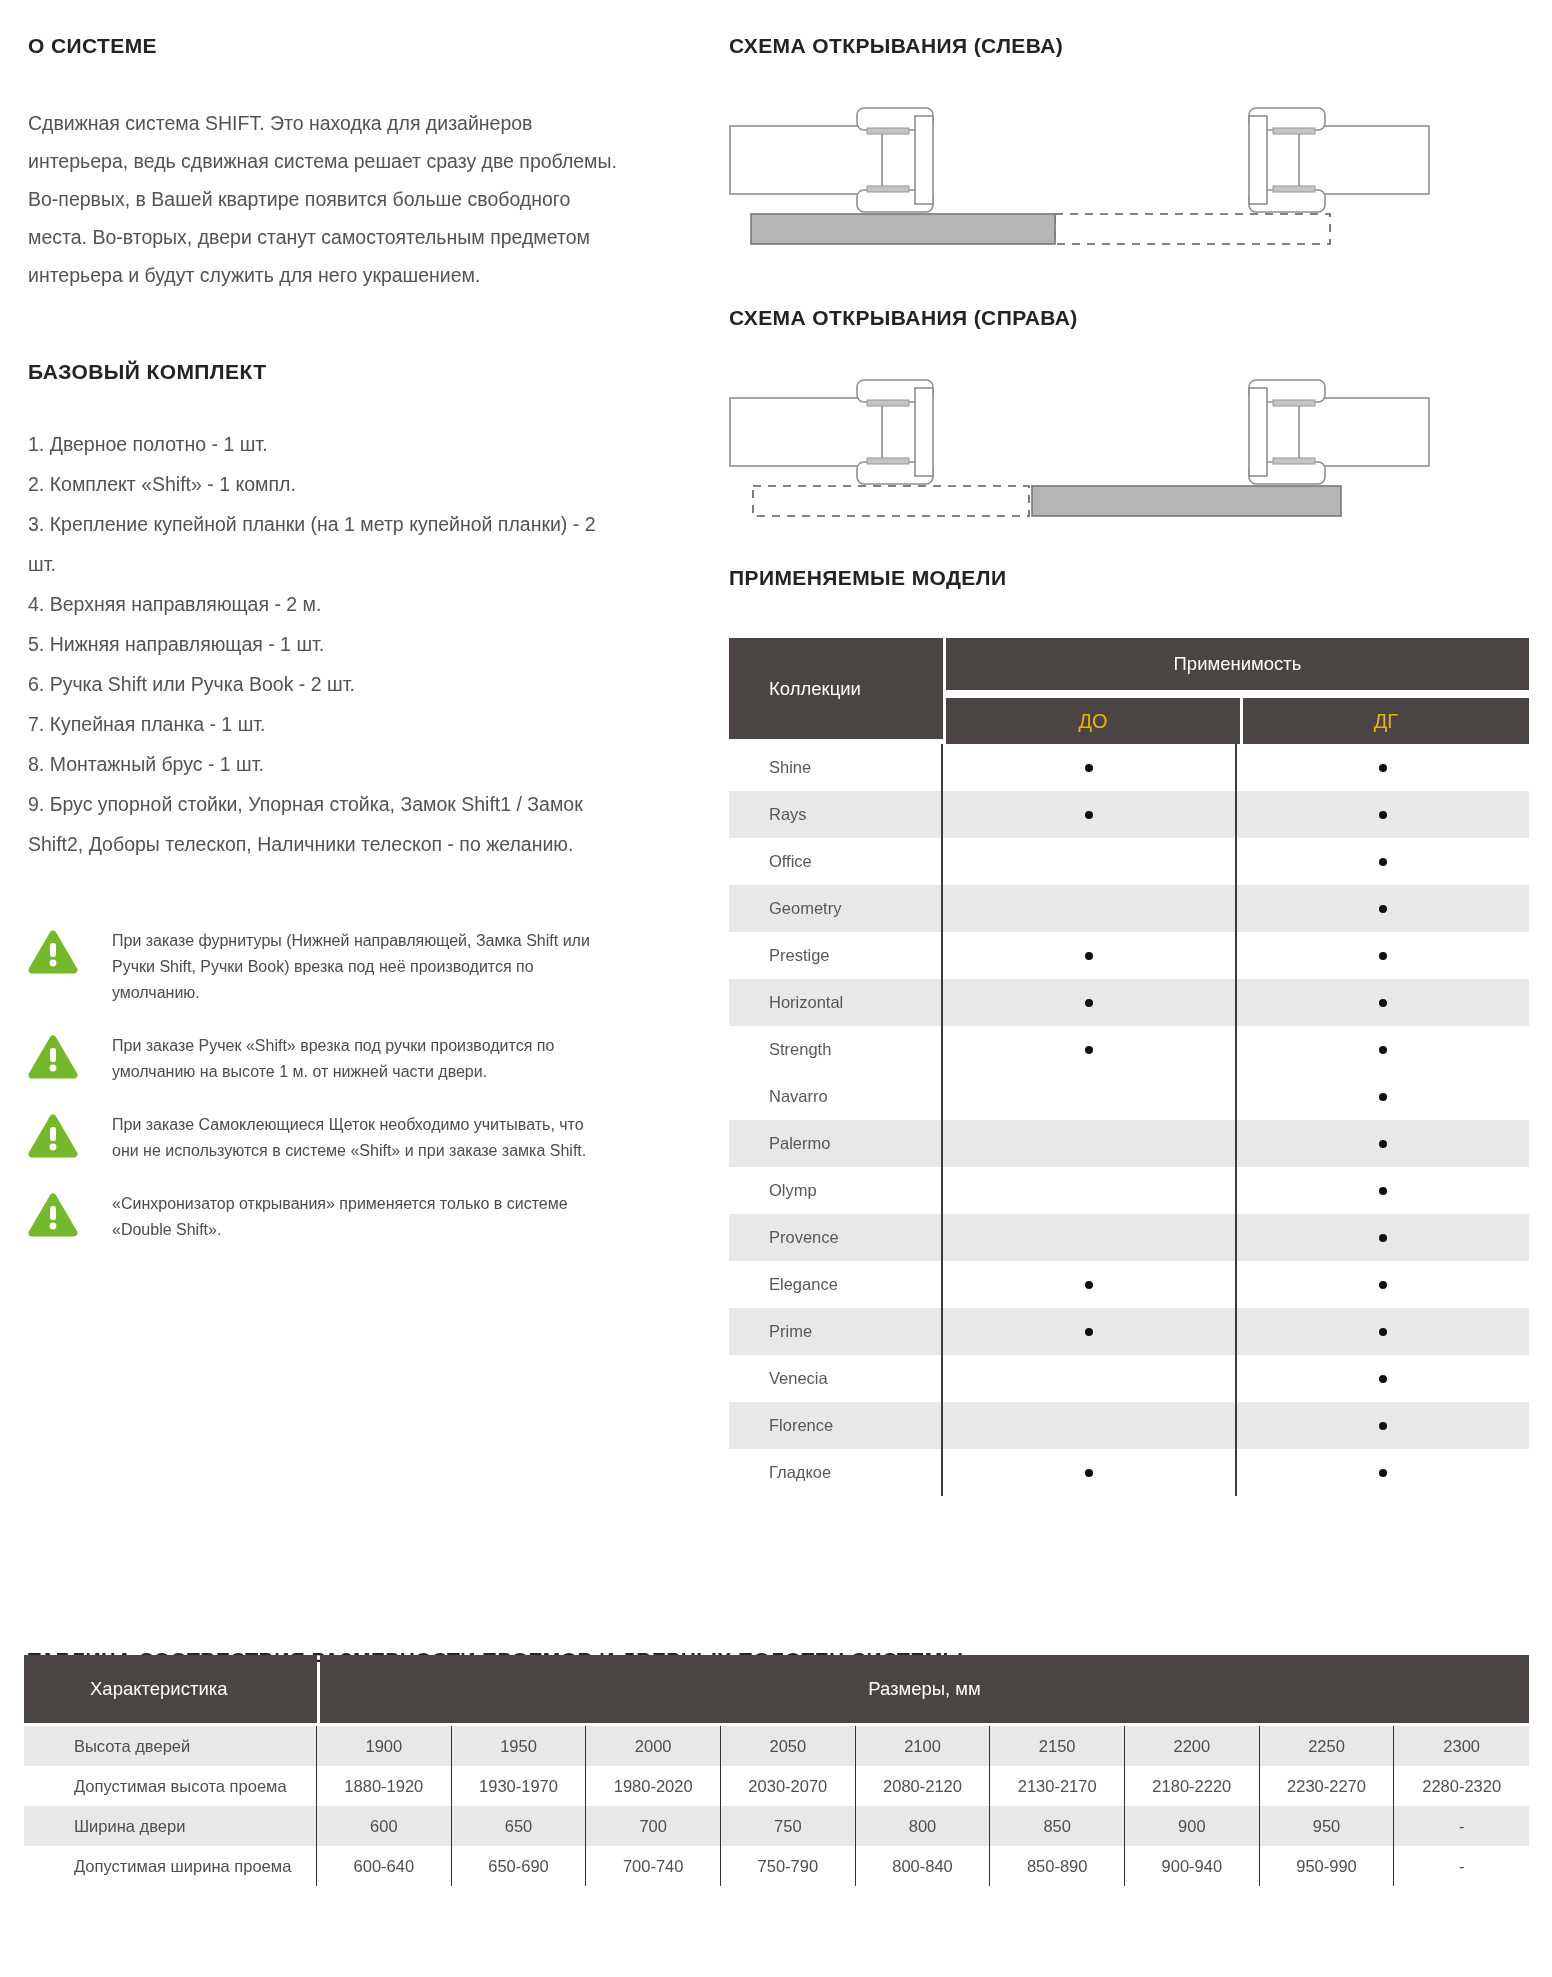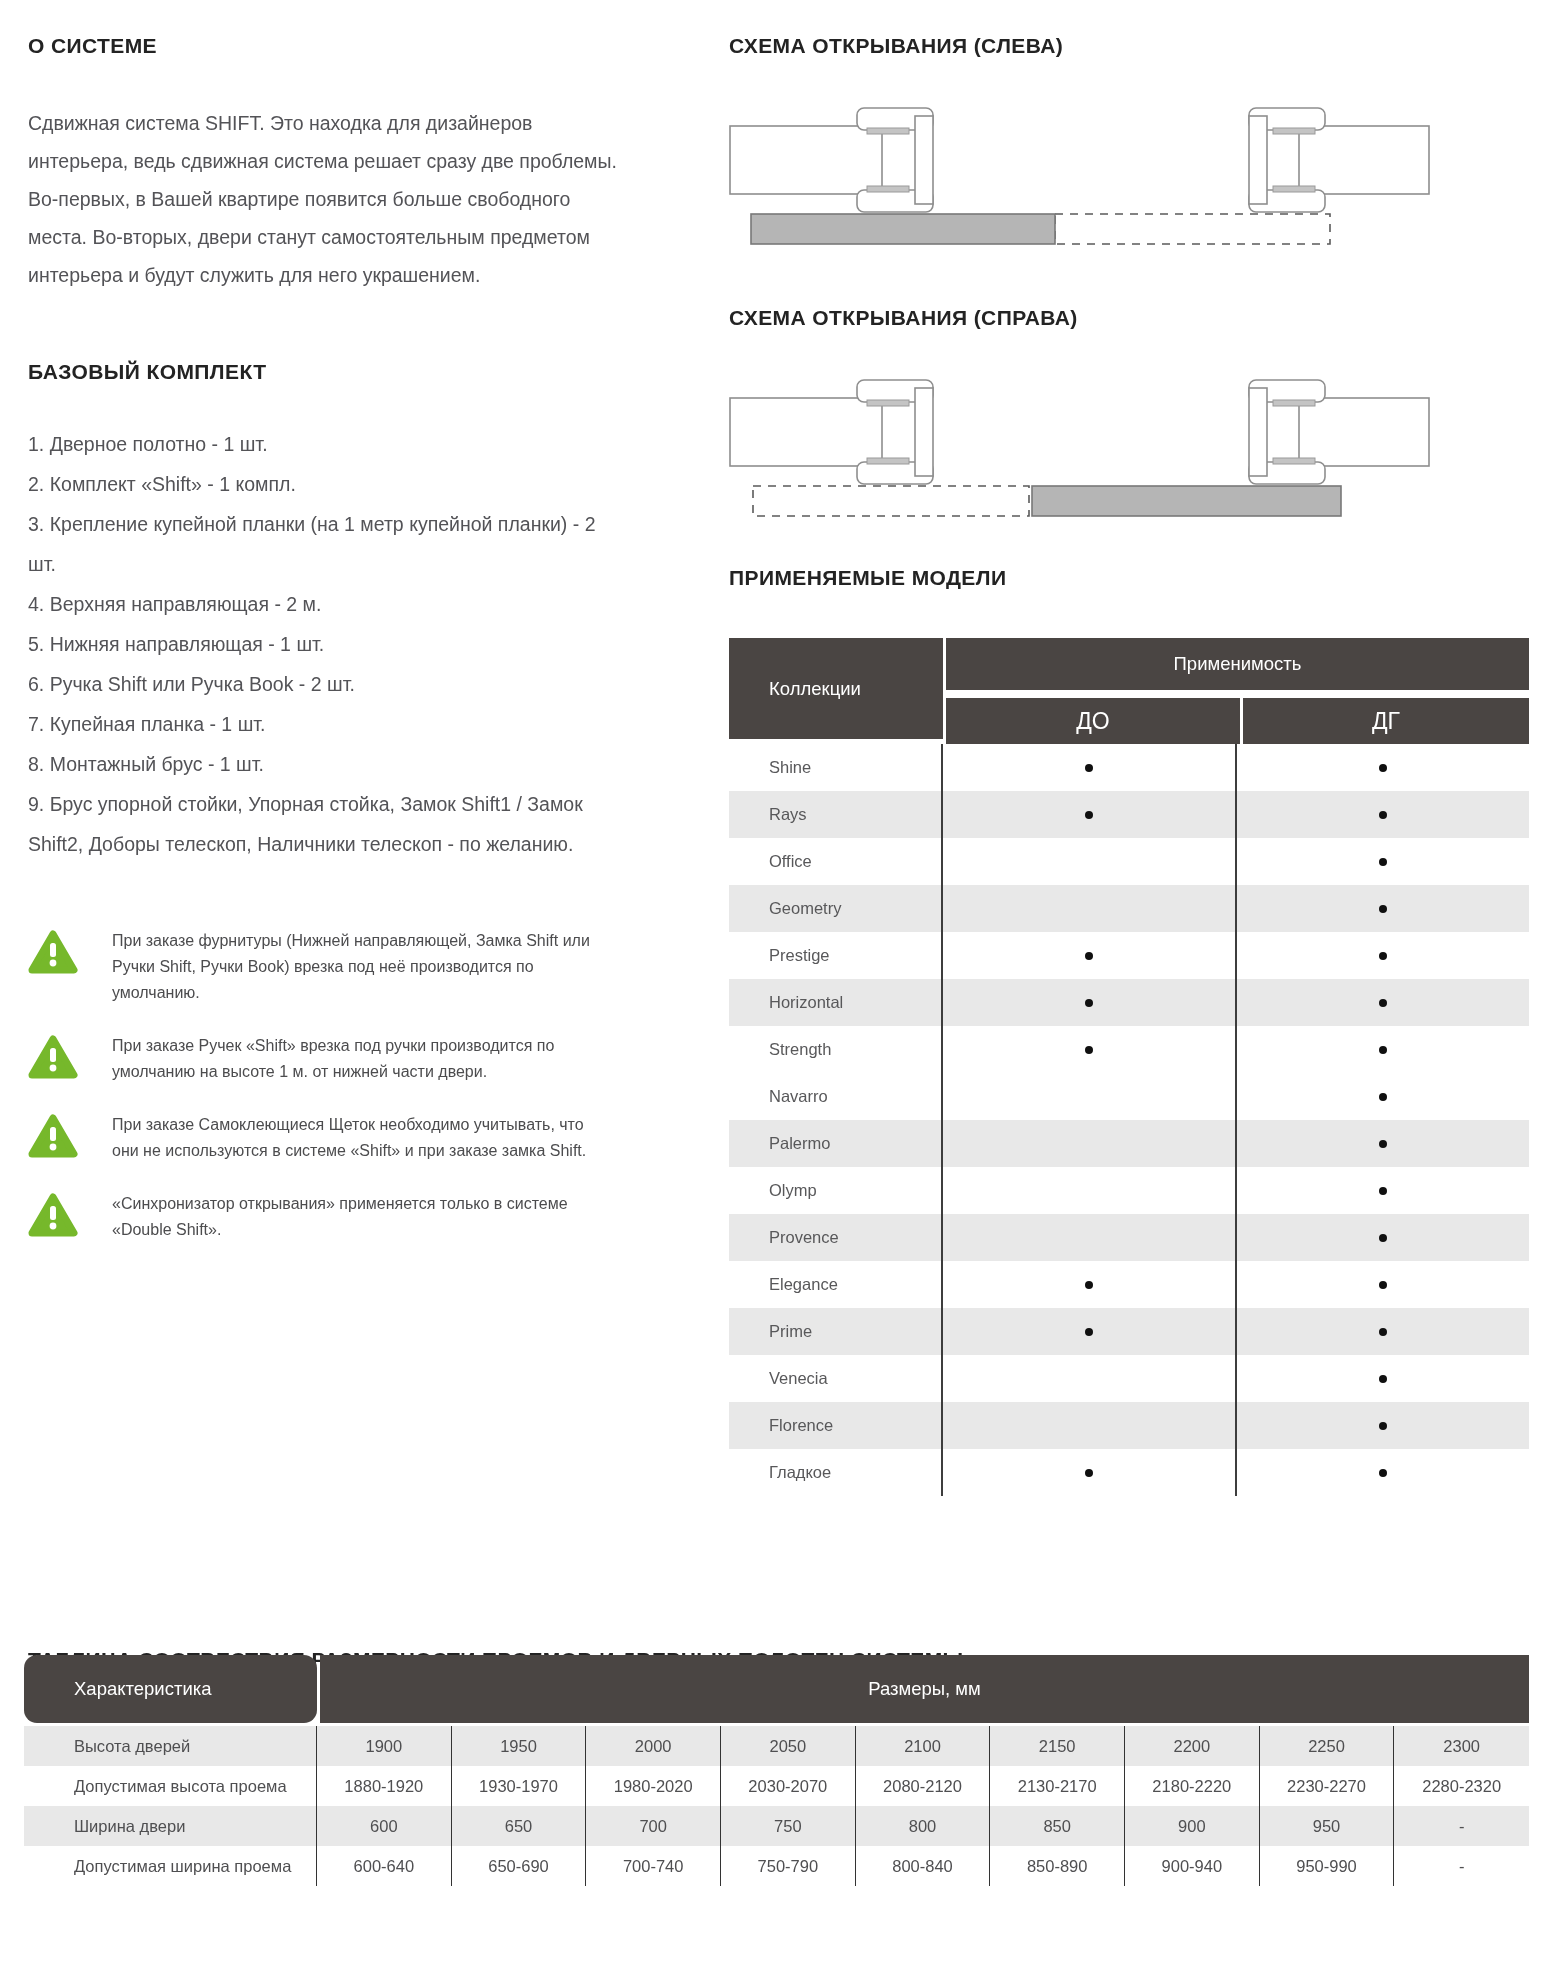--- a/index.html
+++ b/index.html
@@ -34,39 +34,39 @@
     background:#4a4543; color:#fff; font-size:18.5px;
     display:flex; align-items:center; padding-left:40px; height:101px;
   }
   .mh-right { display:flex; flex-direction:column; row-gap:3px;gap:8px; }
   .mh-app {
     background:#4a4543; color:#fff; font-size:18.5px; height:52px;
     display:flex; align-items:center; justify-content:center;
   }
   .mh-split { display:grid; grid-template-columns:294px 1fr; column-gap:3px; height:46px; }
   .mh-sub {
-    background:#4a4543; color:#ffffff; font-size:23px;
+    background:#4a4543; color:#eab308; font-size:20px;
     display:flex; align-items:center; justify-content:center;
   }
   .m-row { display:grid; grid-template-columns:214px 294px 1fr; height:47px; }
   .m-row.gray { background:#e8e8e8; }
   .m-name {
     display:flex; align-items:center; padding-left:40px;
     font-size:16.5px; color:#58585a; border-right:2px solid #3d3d3d;
   }
   .m-cell { display:flex; align-items:center; justify-content:center; }
   .m-cell.m-do { border-right:2px solid #3d3d3d; }
   .dot { width:8px; height:8px; border-radius:50%; background:#101010; display:block; }
   
   .sizes-title { position:absolute; left:28px; top:1648px; }
   .sizes-table { position:absolute; left:24px; top:1655px; width:1505px; }
   .s-head { display:grid; grid-template-columns:293px 1fr; column-gap:3px; margin-bottom:3px; }
   .sh-char {
     background:#4a4543; color:#fff; font-size:18.5px; height:68px;
-    display:flex; align-items:center; padding-left:50px;border-radius:13px;
+    display:flex; align-items:center; padding-left:66px;
   }
   .sh-sizes {
     background:#4a4543; color:#fff; font-size:18.5px; height:68px;
     display:flex; align-items:center; justify-content:center;
   }
   .s-row { display:grid; grid-template-columns:293px repeat(9,1fr); height:40px; }
   .s-row.gray { background:#e8e8e8; }
   .s-label {
     display:flex; align-items:center; padding-left:50px;
     font-size:16.5px; color:#4f4f51; border-right:1.6px solid #333;

